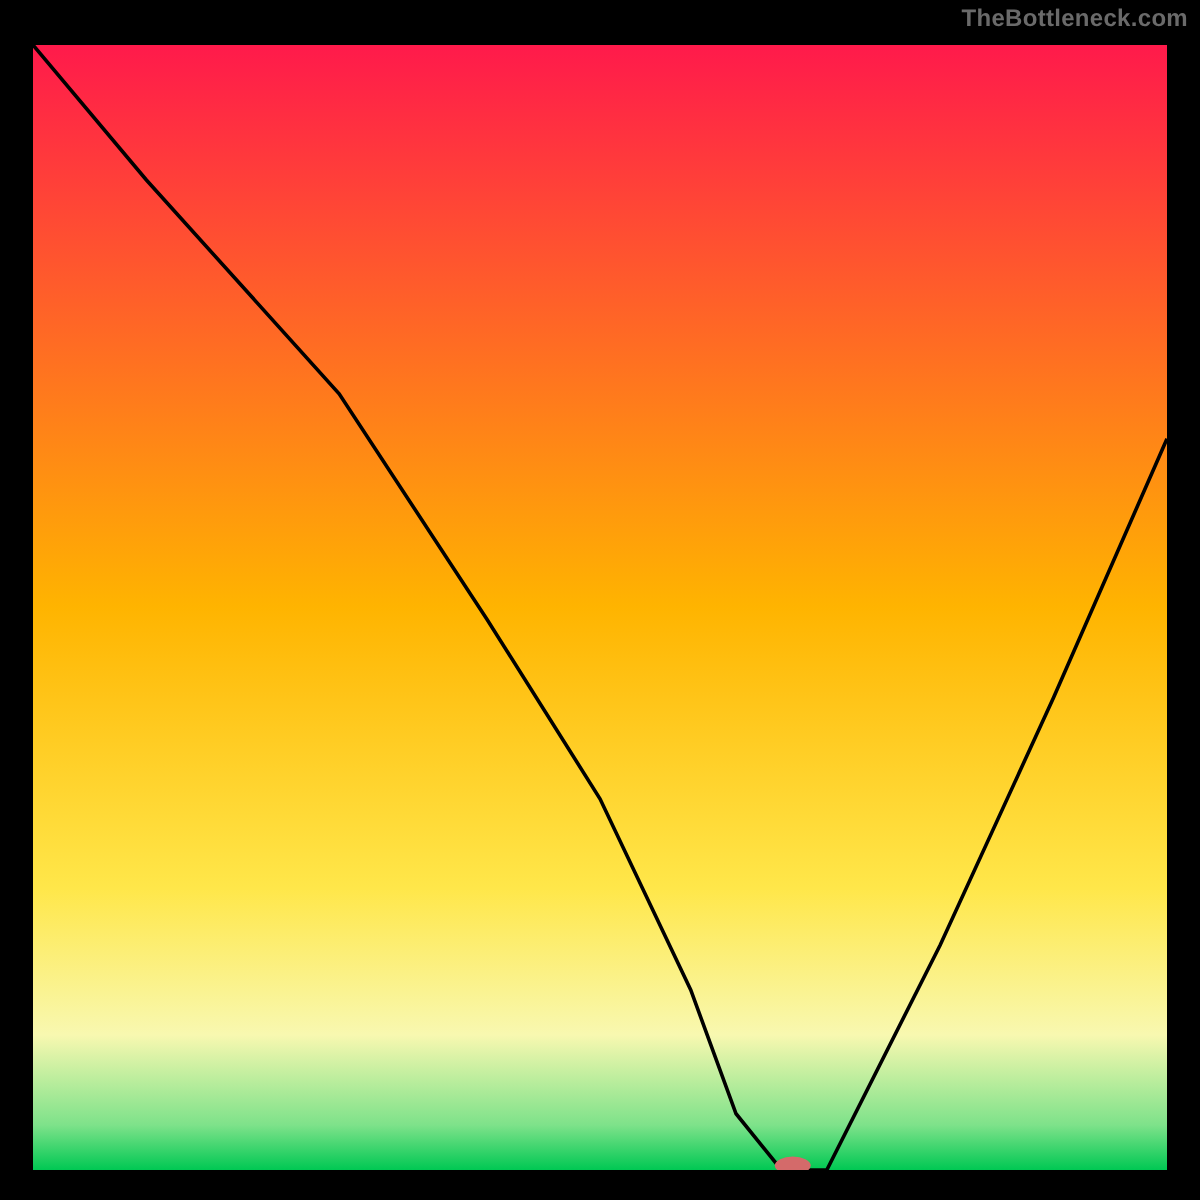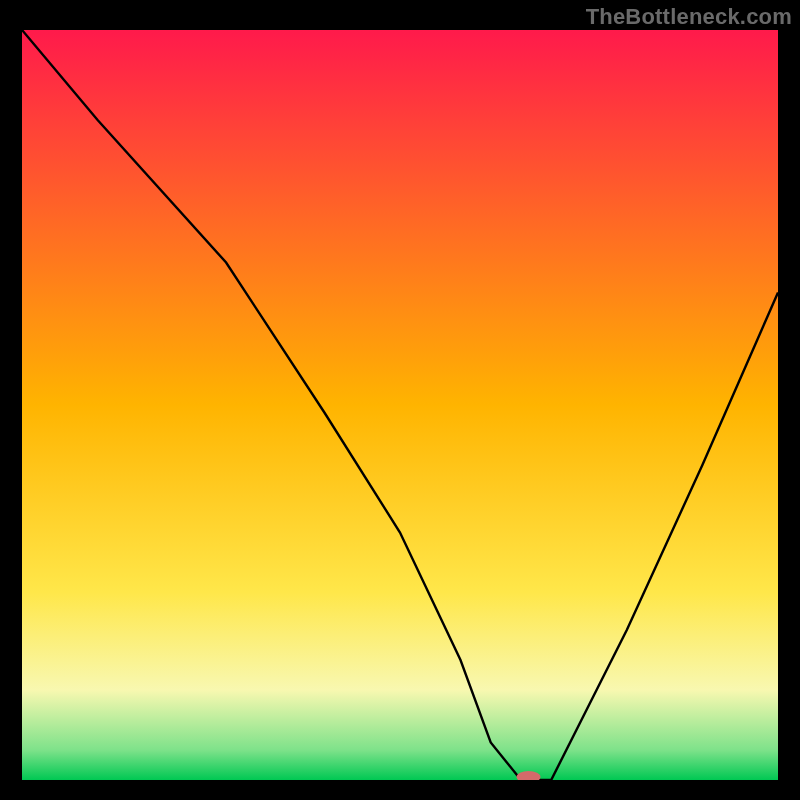--- a/index.html
+++ b/index.html
@@ -15,21 +15,21 @@
     position: relative;
     width: 800px;
     height: 800px;
     background: #000;
   }
   .watermark {
     position: absolute;
     top: 4px;
     right: 8px;
     color: #6a6a6a;
-    font-size: 22px;
+    font-size: 16px;
     font-weight: 600;
     letter-spacing: 0.2px;
     user-select: none;
     pointer-events: none;
   }
   .plot {
     position: absolute;
     left: 22px;
     top: 30px;
     width: 756px;

